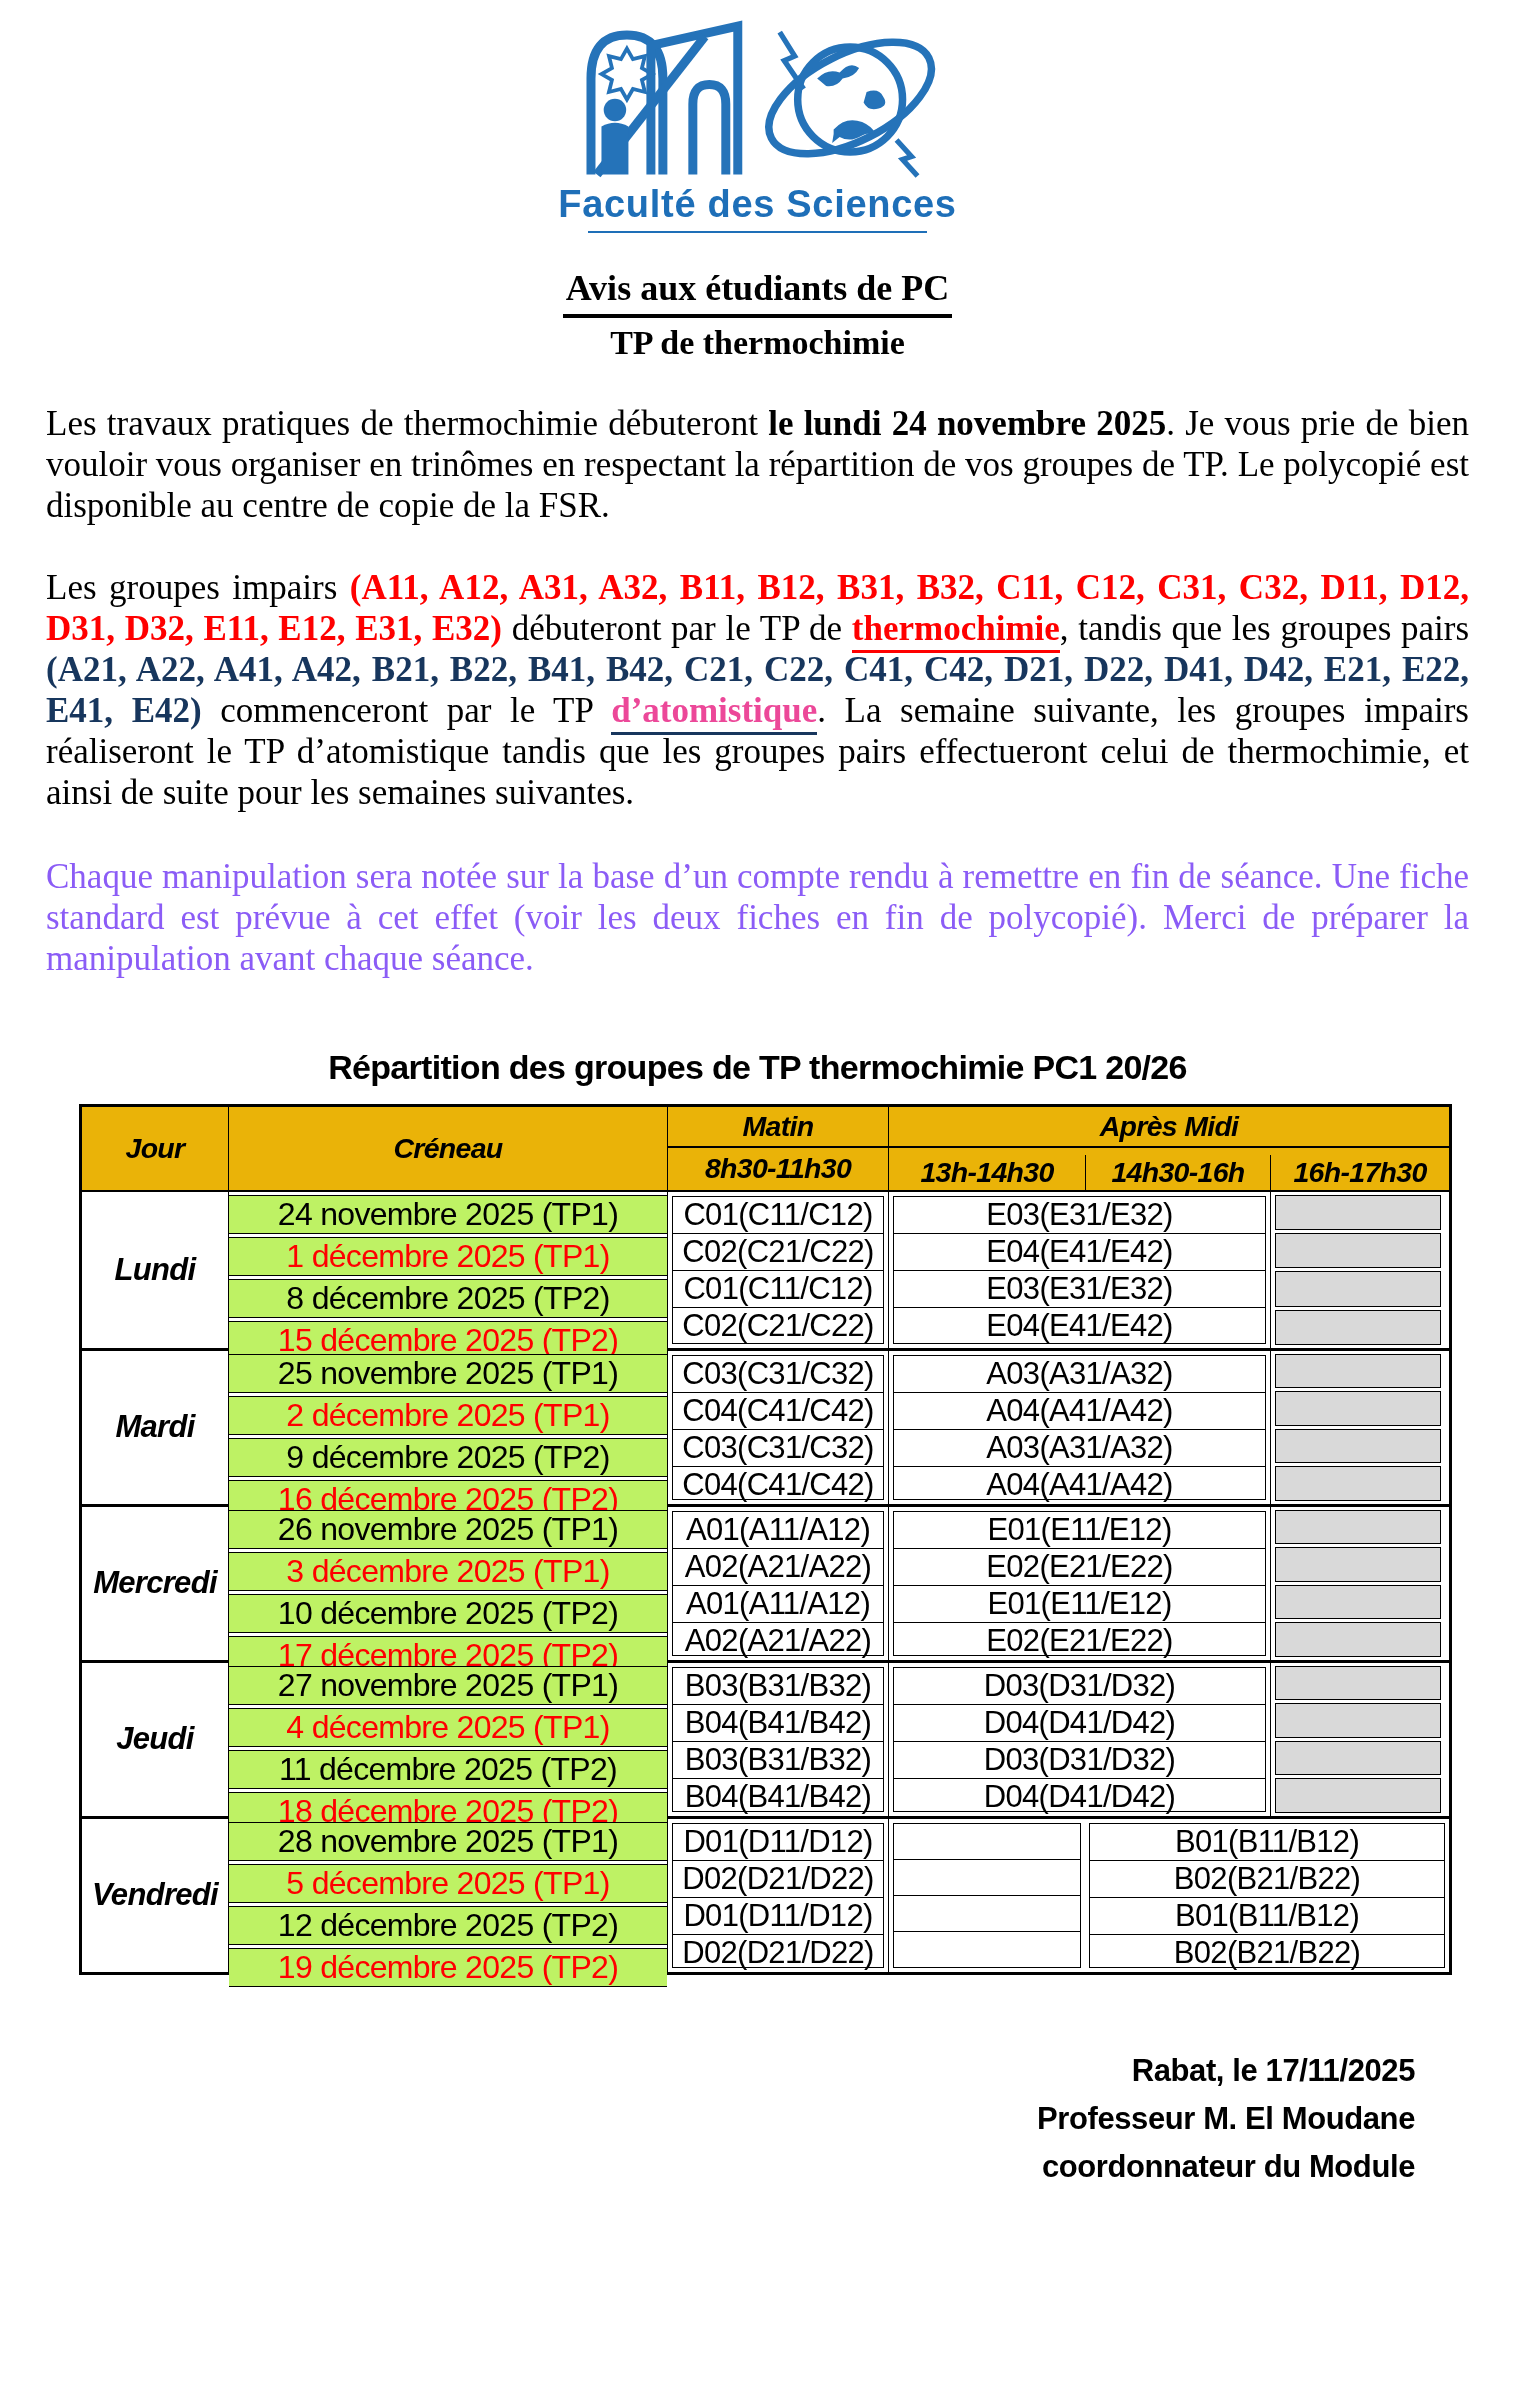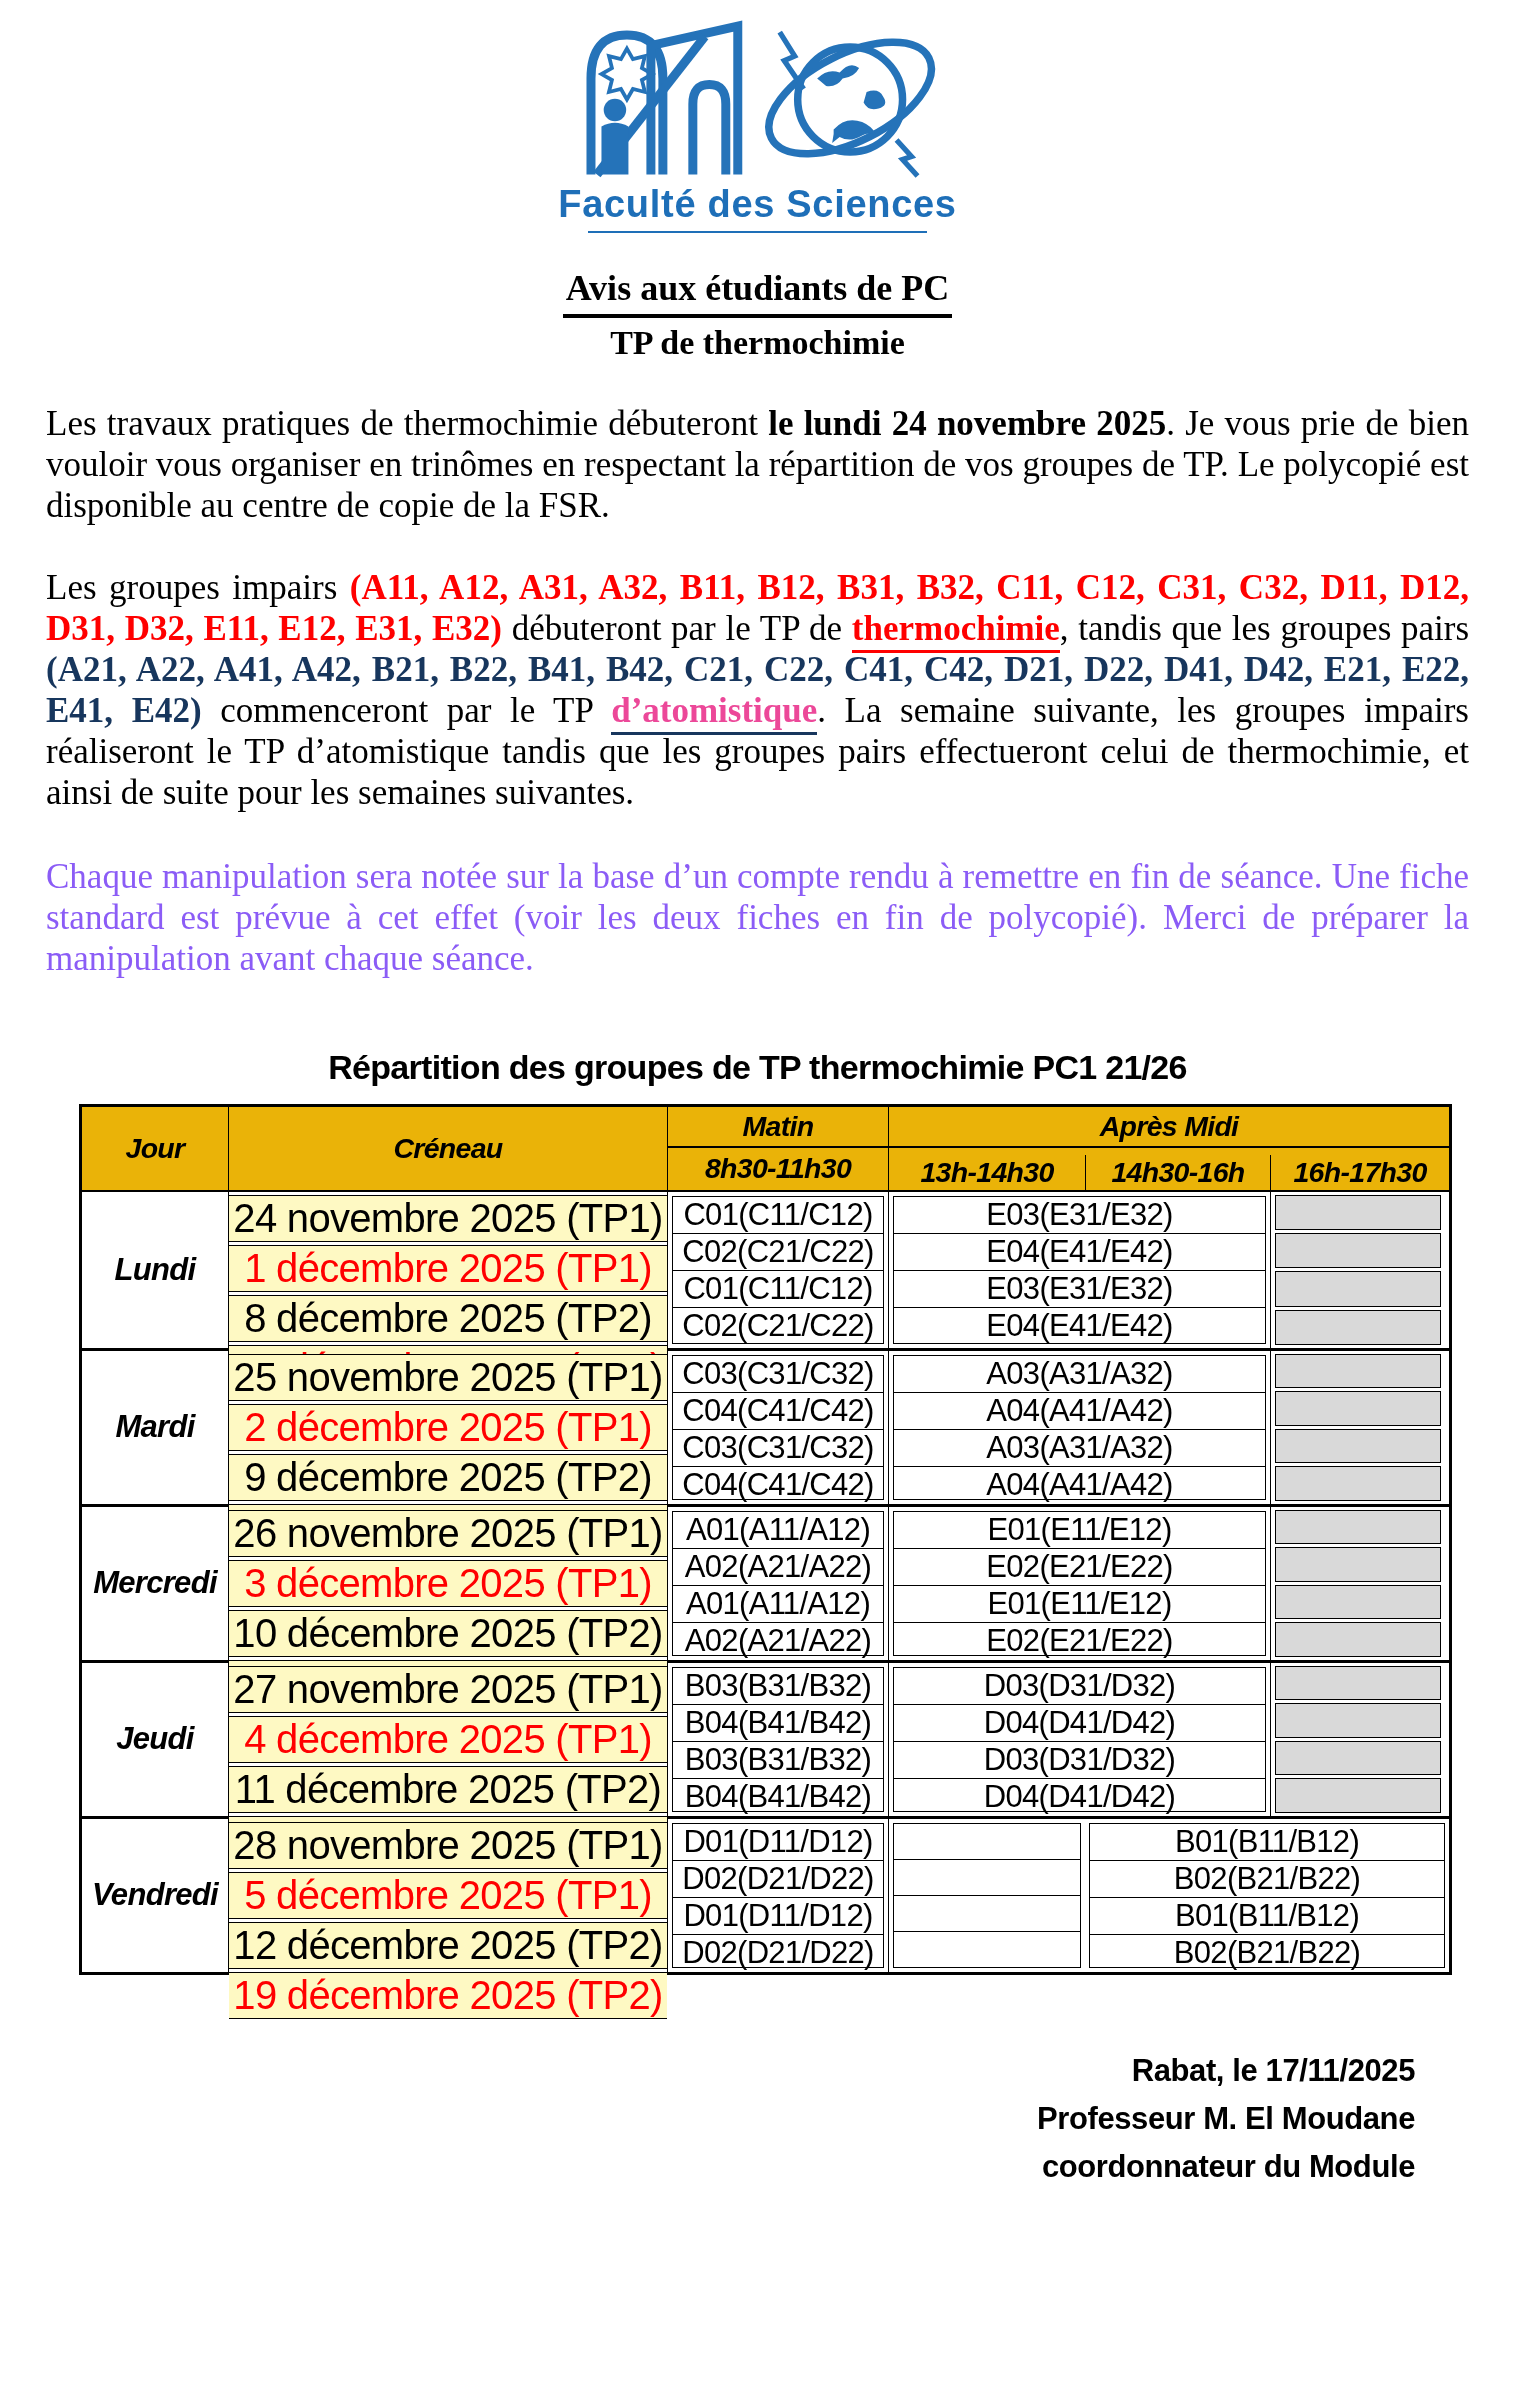--- a/index.html
+++ b/index.html
@@ -68,21 +68,21 @@
   .tt3{flex:1;border-left:1.5px solid #000;}
 
   .day{display:flex;height:156px;box-sizing:border-box;background:#fff;}
   .day + .day{border-top:3px solid #000;}
   .d-jour{width:147px;border-right:1.5px solid #000;box-sizing:border-box;
     display:flex;align-items:center;justify-content:center;
     font-style:italic;font-weight:bold;font-size:31px;}
   .d-dates{width:439px;border-right:1.5px solid #000;box-sizing:border-box;
     display:grid;grid-template-rows:repeat(4,1fr);row-gap:3px;padding:3px 0;}
   .date-cell{border-top:1.5px solid #000;border-bottom:1.5px solid #000;box-sizing:border-box;
-    display:flex;align-items:center;justify-content:center;font-size:40px;background:#fef9c3;}
+    display:flex;align-items:center;justify-content:center;font-size:32px;background:#bef264;}
   .date-cell.red{color:#FF0000;}
   .boxcol{box-sizing:border-box;padding:3.7px;}
   .d-matin{width:221px;border-right:1.5px solid #000;}
   .d-pmL{width:381px;}   
   .d-empty{width:196px;} 
   .d-pmR{flex:1;}        
   .inner{border:1.5px solid #000;height:100%;box-sizing:border-box;
     display:grid;grid-template-rows:repeat(4,1fr);background:#fff;}
   .inner > div{display:flex;align-items:center;justify-content:center;
     font-size:31px;box-sizing:border-box;}
@@ -145,21 +145,21 @@
 
   <div class="letter">
 
     <div class="para"><span>Les travaux pratiques de thermochimie débuteront </span><span class="b">le lundi 24 novembre 2025</span><span>. Je vous prie de bien vouloir vous organiser en trinômes en respectant la répartition de vos groupes de TP. Le polycopié est disponible au centre de copie de la FSR.</span></div>
 
     <div class="para"><span>Les groupes impairs </span><span class="red-b">(A11, A12, A31, A32, B11, B12, B31, B32, C11, C12, C31, C32, D11, D12, D31, D32, E11, E12, E31, E32)</span><span> débuteront par le TP de </span><span class="u-thermo">thermochimie</span><span>, tandis que les groupes pairs </span><span class="navy-b">(A21, A22, A41, A42, B21, B22, B41, B42, C21, C22, C41, C42, D21, D22, D41, D42, E21, E22, E41, E42)</span><span> commenceront par le TP </span><span class="u-atom">d’atomistique</span><span>. La semaine suivante, les groupes impairs réaliseront le TP d’atomistique tandis que les groupes pairs effectueront celui de thermochimie, et ainsi de suite pour les semaines suivantes.</span></div>
 
     <div class="green-para">Chaque manipulation sera notée sur la base d’un compte rendu à remettre en fin de séance. Une fiche standard est prévue à cet effet (voir les deux fiches en fin de polycopié). Merci de préparer la manipulation avant chaque séance.</div>
   </div>
 
-  <div class="tbl-title">Répartition des groupes de TP thermochimie PC1 21/26</div>
+  <div class="tbl-title">Répartition des groupes de TP thermochimie PC1 20/26</div>
 
   <div class="tbl">
 
     <div class="thead">
       <div class="hcell th-jour">Jour</div>
       <div class="hcell th-creneau">Créneau</div>
       <div class="th-matin">
         <div class="hcell th-top">Matin</div>
         <div class="hcell th-bot">8h30-11h30</div>
       </div>

